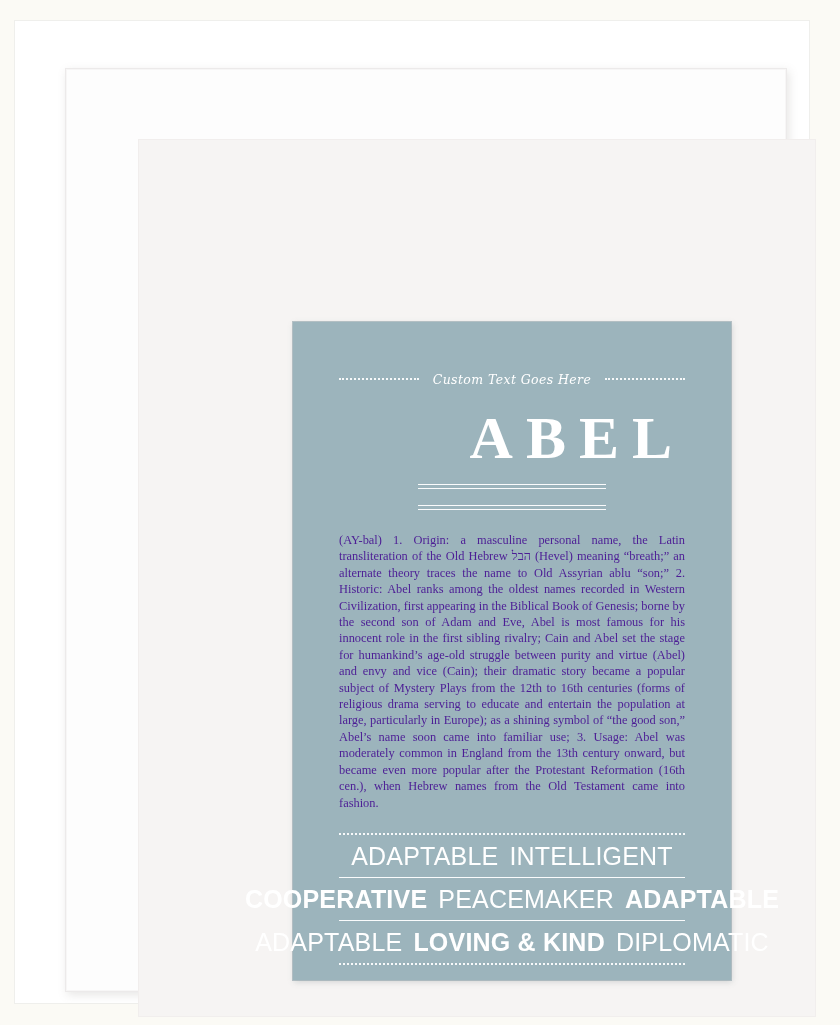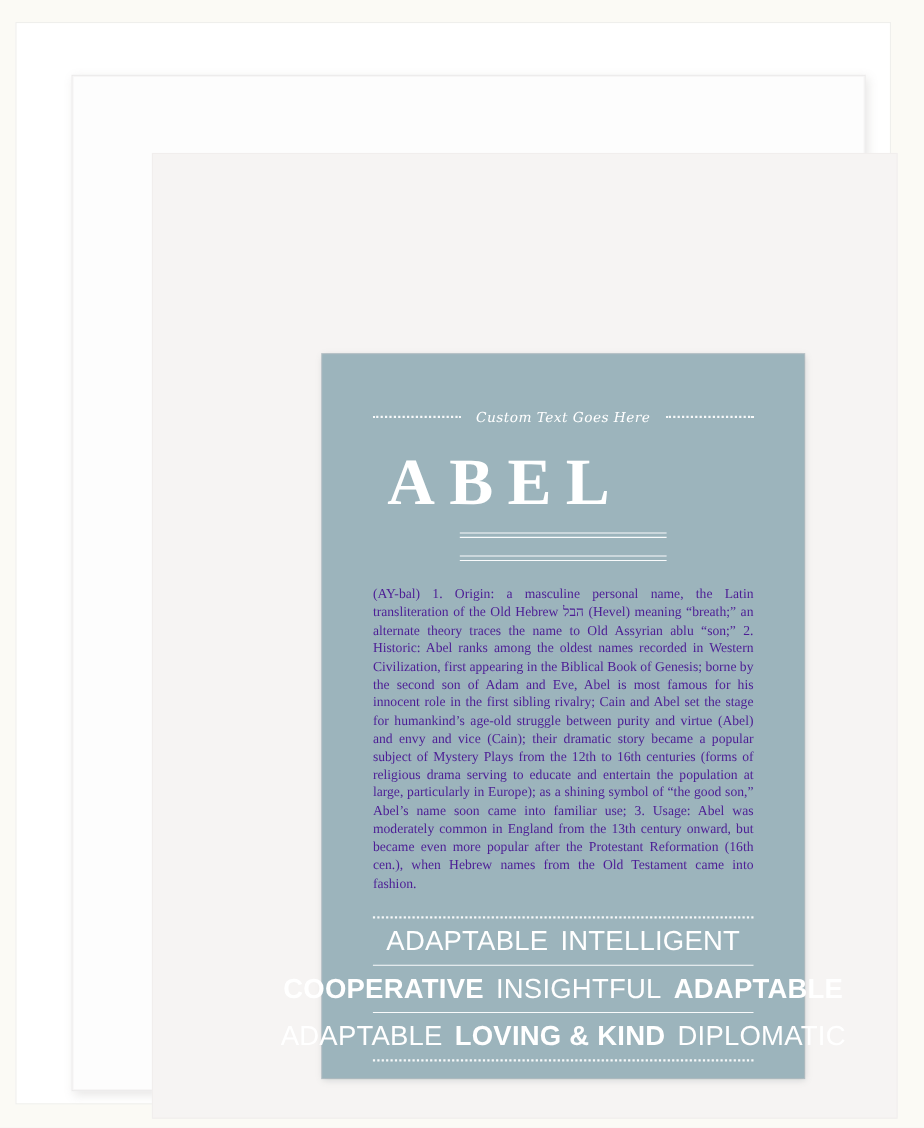--- a/index.html
+++ b/index.html
@@ -81,21 +81,21 @@
   .custom-script {
     font-family: "DejaVu Serif", serif;
     font-style: italic;
     font-size: 12.5px;
     letter-spacing: 0.4px;
     white-space: nowrap;
     color: #ffffff;
   }
 
   .poster-name {
-    text-align: left;
+    text-align: right;
     font-family: "Liberation Serif", serif;
     font-weight: 700;
     font-size: 60px;
     letter-spacing: 13px;
     text-indent: 13px;
     line-height: 1;
     margin: 20px 0 0 0;
   }
 
   .rule-group {
@@ -194,21 +194,21 @@
 
           <div class="trait-row">
             <span class="t-light">ADAPTABLE</span>
             <span class="t-light">INTELLIGENT</span>
           </div>
 
           <div class="solid-wide"></div>
 
           <div class="trait-row">
             <span class="t-bold">COOPERATIVE</span>
-            <span class="t-light">INSIGHTFUL</span>
+            <span class="t-light">PEACEMAKER</span>
             <span class="t-bold">ADAPTABLE</span>
           </div>
 
           <div class="solid-wide"></div>
 
           <div class="trait-row">
             <span class="t-light">ADAPTABLE</span>
             <span class="t-bold">LOVING &amp; KIND</span>
             <span class="t-light">DIPLOMATIC</span>
           </div>

